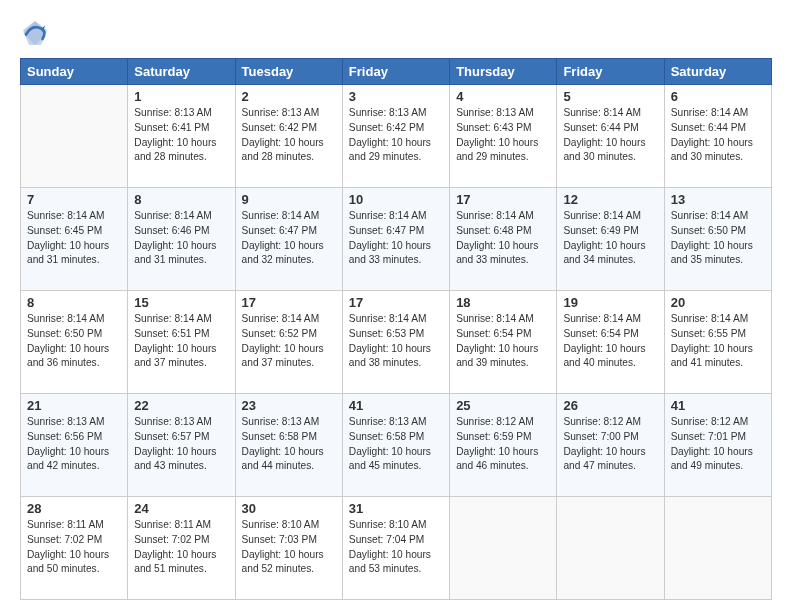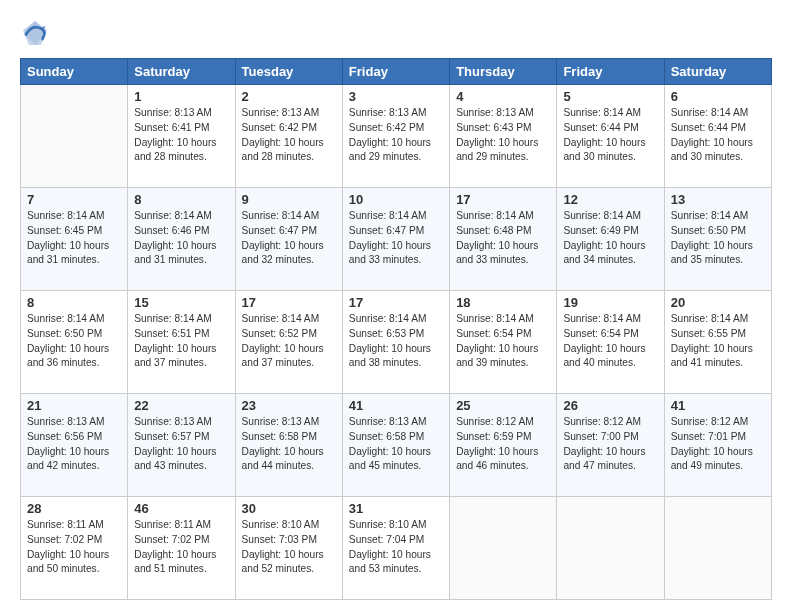--- a/index.html
+++ b/index.html
@@ -330,21 +330,21 @@
         </tr>
         <tr>
           <td>
             <span class="day-num">28</span>
             <div class="cell-content" style="white-space: pre-line;">Sunrise: 8:11 AM
 Sunset: 7:02 PM
 Daylight: 10 hours
 and 50 minutes.</div>
           </td>
           <td>
-            <span class="day-num">46</span>
+            <span class="day-num">24</span>
             <div class="cell-content" style="white-space: pre-line;">Sunrise: 8:11 AM
 Sunset: 7:02 PM
 Daylight: 10 hours
 and 51 minutes.</div>
           </td>
           <td>
             <span class="day-num">30</span>
             <div class="cell-content" style="white-space: pre-line;">Sunrise: 8:10 AM
 Sunset: 7:03 PM
 Daylight: 10 hours

